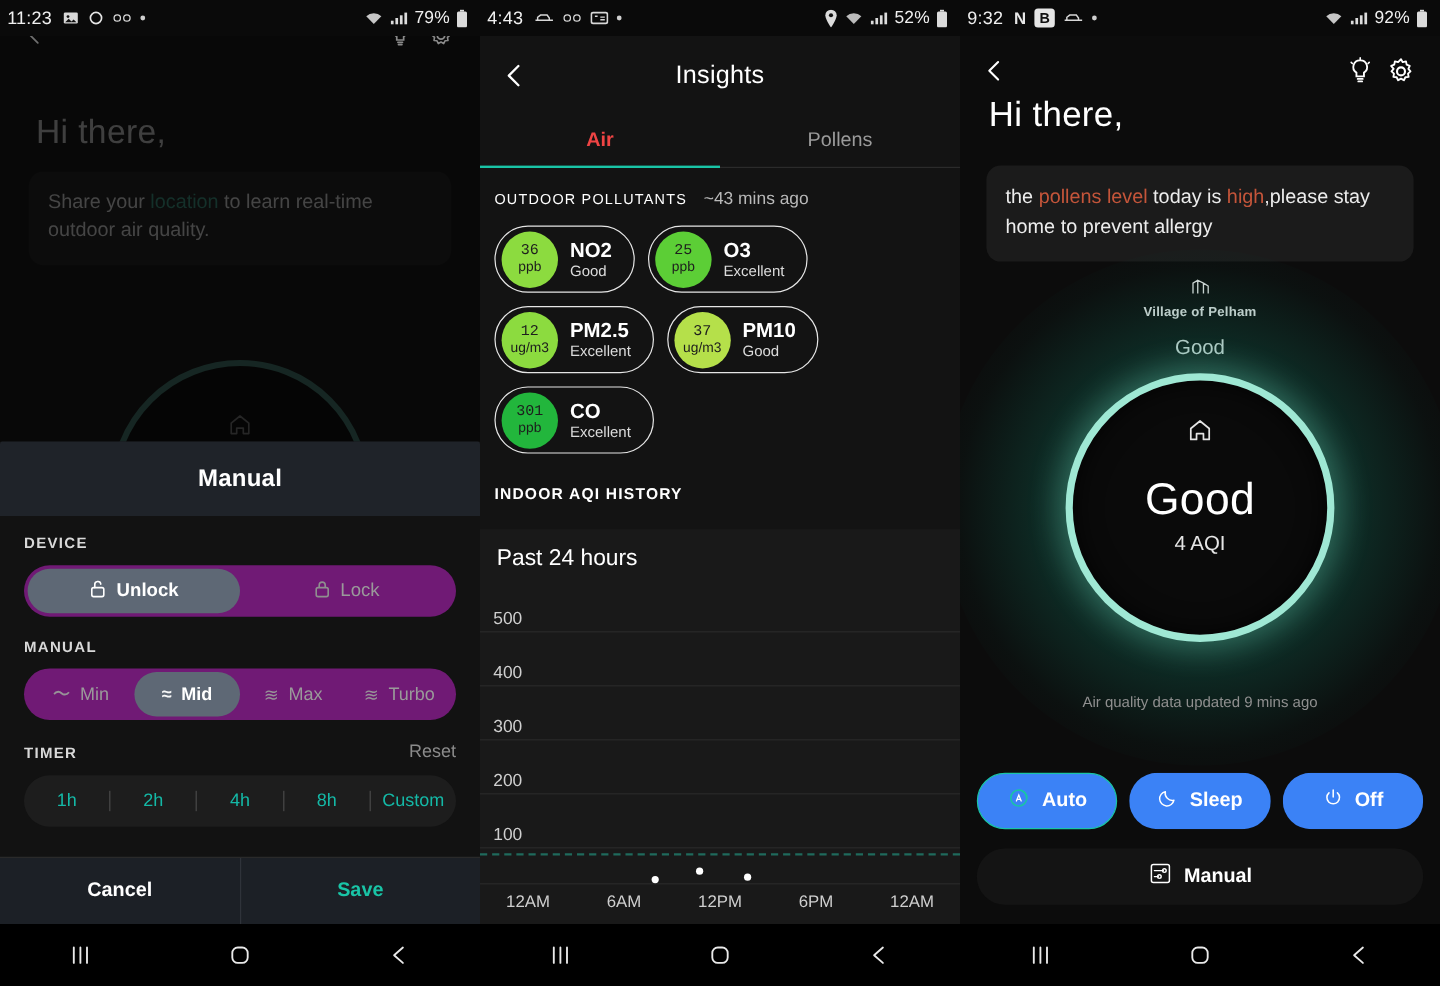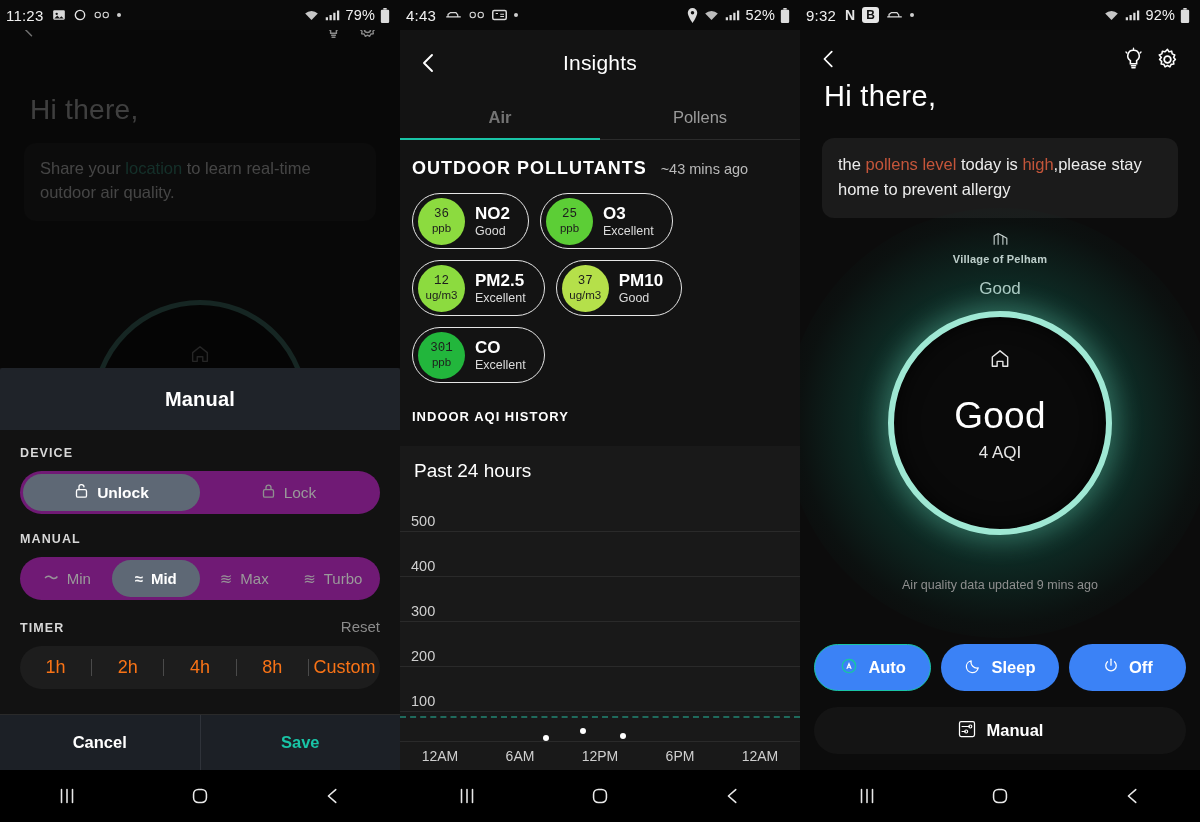--- a/index.html
+++ b/index.html
@@ -72,35 +72,35 @@
   .reset { font-size:15px; color:#8b8b8b; cursor:pointer; }
 
   .segbar { display:flex; background:#701a75; border-radius:22px; height:43px; padding:3px; margin-bottom:18px; }
   .seg { flex:1; height:37px; display:flex; align-items:center; justify-content:center; gap:8px;
          border-radius:19px; font-size:15.5px; color:#9a9a9a; cursor:pointer; white-space:nowrap; }
   .seg.on { background:#5e6875; color:#fff; font-weight:700; }
   .seg .g { font-size:15px; opacity:.95; }
 
   .segbar.fan .seg { font-size:15px; }
   .timerbar { display:flex; background:#1d1d1d; border-radius:22px; height:43px; align-items:center; }
-  .tcell { flex:1; text-align:center; font-size:18px; color:#f97316; cursor:pointer; }
+  .tcell { flex:1; text-align:center; font-size:15px; color:#14b8a6; cursor:pointer; }
   .tdiv { width:1px; height:17px; background:#4a4a4a; }
 
   .sheet-foot { height:56px; display:flex; border-top:1px solid #2a2a2a; background:#1c2026; }
   .foot-btn { flex:1; display:flex; align-items:center; justify-content:center; font-size:16.5px; font-weight:700; color:#fff; cursor:pointer; }
   .foot-btn.save { color:#19c4a6; border-left:1px solid #2f333a; }
 
   
   .tabs { display:flex; height:44px; border-bottom:1px solid #2b2b2b; position:relative; }
   .tab { flex:1; display:flex; align-items:center; justify-content:center; font-size:16.5px; color:#9b9b9b; cursor:pointer; }
-  .tab.on { color:#737373; font-weight:700; }
+  .tab.on { color:#ef4444; font-weight:700; }
   .tab-underline { position:absolute; bottom:-1px; left:0; width:50%; height:2.5px; background:#19c4a6; }
 
   .sec-hd { display:flex; align-items:baseline; gap:14px; padding:18px 12px 0 12px; }
-  .sec-hd .t { font-size:18px; font-weight:700; letter-spacing:1px; color:#fff; }
+  .sec-hd .t { font-size:12px; font-weight:400; letter-spacing:1px; color:#fff; }
   .sec-hd .s { font-size:14.5px; color:#b9b9b9; }
 
   .chips { display:flex; flex-wrap:wrap; gap:11px; padding:14px 12px 0 12px; }
   .chip {
     display:flex; align-items:center; gap:10px;
     border:1.6px solid #e6e6e6; border-radius:34px; height:56px; padding:0 18px 0 5px;
   }
   .bubble { width:47px; height:47px; border-radius:50%; display:flex; flex-direction:column;
             align-items:center; justify-content:center; line-height:1.05; flex:0 0 auto; }
   .bubble .v { font-size:12.5px; color:#1d1d1d;font-family:Liberation Mono, monospace; }

